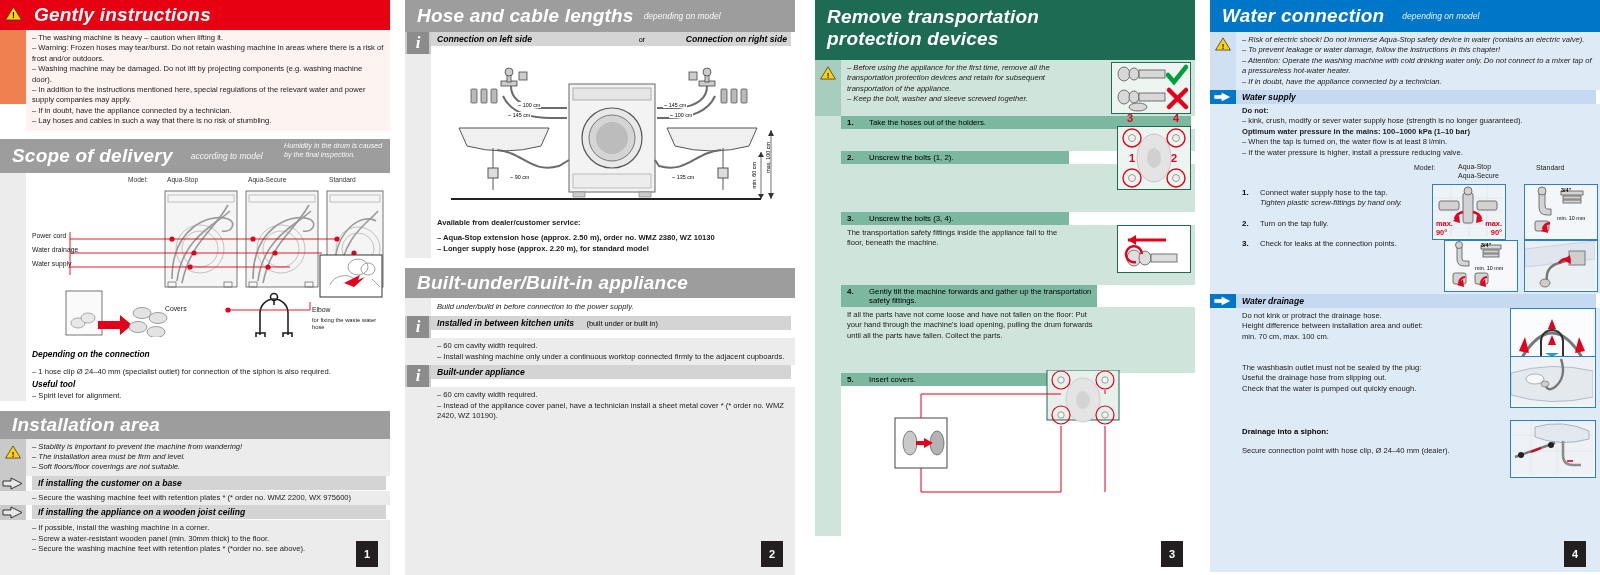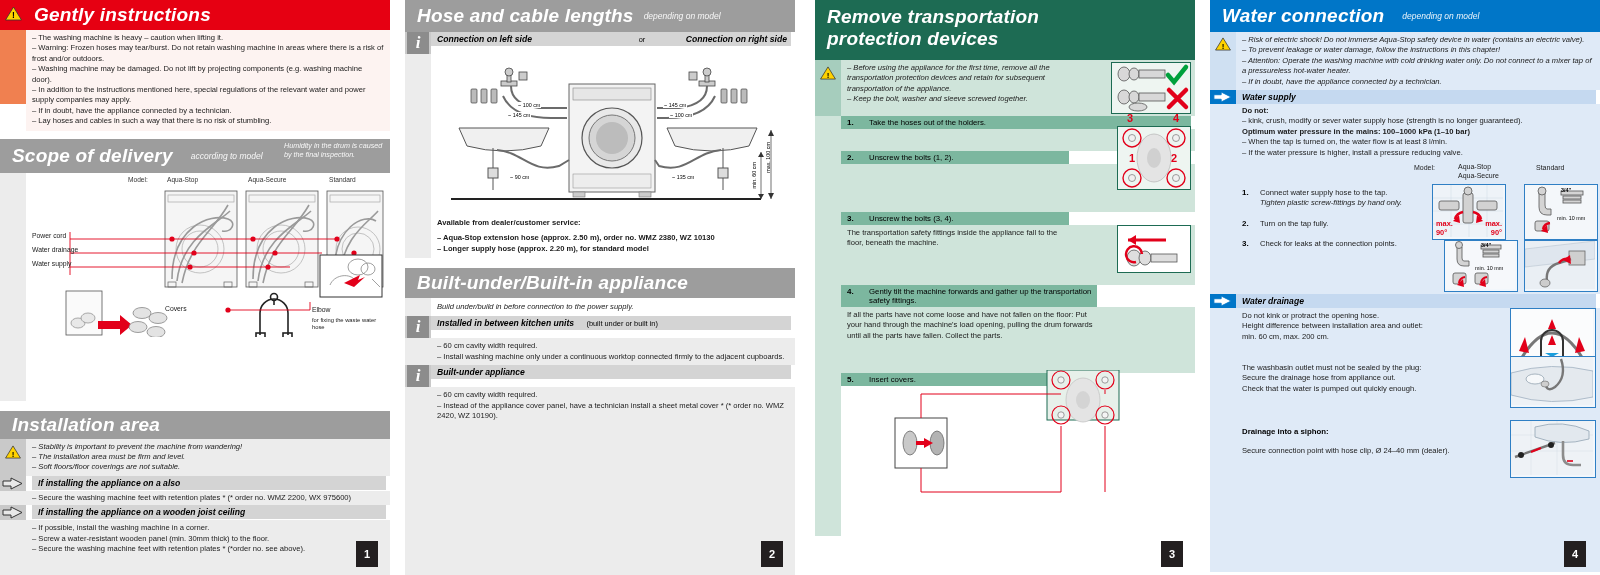--- a/index.html
+++ b/index.html
@@ -187,20 +187,27 @@
           </svg>
 
           <span class="body-txt" style="position:absolute;left:0;top:44px;font-size:6.8px;">Power cord</span>
           <span class="body-txt" style="position:absolute;left:0;top:58px;font-size:6.8px;">Water drainage</span>
           <span class="body-txt" style="position:absolute;left:0;top:72px;font-size:6.8px;">Water supply</span>
           <span class="body-txt" style="position:absolute;left:133px;top:117px;font-size:6.8px;">Covers</span>
           <span class="body-txt" style="position:absolute;left:280px;top:118px;font-size:6.8px;">Elbow</span>
           <span class="body-txt" style="position:absolute;left:280px;top:130px;font-size:5.8px;line-height:7.6px;width:72px;">for fixing the waste water hose</span>
         </div>
 
+        <div style="padding-top:10px;">
+          <div class="sect-bar" style="background:transparent;padding-left:0;font-size:8.4px;">Depending on the connection</div>
+          <div style="height:6px;"></div>
+          <div class="body-txt">– 1 hose clip Ø 24–40 mm (specialist outlet) for connection of the siphon is also required.</div>
+          <div class="sect-bar" style="background:transparent;padding-left:0;font-size:8.4px;">Useful tool</div>
+          <div class="body-txt">– Spirit level for alignment.</div>
+        </div>
       </div>
     </div>
 
     <div style="height:10px;"></div>
     <div class="banner banner-grey" style="padding-left:12px;height:28px;">
       <span class="title">Installation area</span>
     </div>
 
     <div class="row">
       <div class="leftstripe m-grey" style="display:flex;align-items:flex-start;justify-content:center;padding-top:6px;">
@@ -216,21 +223,21 @@
       </div>
     </div>
 
     <div class="row">
       <div class="leftstripe m-grey" style="display:flex;align-items:center;justify-content:center;">
         <svg width="22" height="15" viewBox="0 0 22 15">
             <path d="M1 5 L9 5 L9 2 L20 7.5 L9 13 L9 10 L1 10 Z" fill="#e8e8e8" stroke="#333" stroke-width="1"></path>
           </svg>
       </div>
       <div class="rowbody">
-        <div class="sect-bar bar-grey">If installing the appliance on a also</div>
+        <div class="sect-bar bar-grey">If installing the customer on a base</div>
       </div>
     </div>
     <div class="row">
       <div class="leftstripe sg"></div>
       <div class="rowbody sg" style="padding:2px 6px;">
         <div class="body-txt">– Secure the washing machine feet with retention plates * (* order no. WMZ 2200, WX 975600)</div>
       </div>
     </div>
 
     <div class="row">
@@ -749,23 +756,23 @@
           </svg>
       </div>
       <div class="rowbody" style="padding-left:0;">
         <div class="sect-bar bar-blue">Water drainage</div>
       </div>
     </div>
 
     <div class="row" style="height:52px;">
       <div class="leftstripe sb"></div>
       <div class="rowbody sb" style="padding:3px 6px;position:relative;">
-        <div class="body-txt">Do not kink or protract the opening hose.</div>
+        <div class="body-txt">Do not kink or protract the drainage hose.</div>
         <div class="body-txt">Height difference between installation area and outlet:</div>
-        <div class="body-txt">min. 60 cm, max. 200 cm.</div>
+        <div class="body-txt">min. 70 cm, max. 100 cm.</div>
         <div class="figbox-b" style="position:absolute;right:4px;top:0px;width:84px;height:56px;">
           <svg width="82" height="54" viewBox="0 0 82 54">
             <rect width="82" height="54" fill="#fbfcfd"></rect>
             <path d="M10 50 Q 41 -2 72 50" stroke="#777" stroke-width="3" fill="none"></path>
             <path d="M30 50 L30 32 A 11 11 0 0 1 52 32 L52 50" stroke="#333" stroke-width="2" fill="none"></path>
             <g fill="#e2001a">
               <polygon points="41,10 37,20 45,20"></polygon>
               <polygon points="41,26 37,36 45,36"></polygon>
               <polygon points="14,28 8,42 18,44"></polygon>
               <polygon points="68,28 74,42 64,44"></polygon>
@@ -773,21 +780,21 @@
             <polygon points="41,48 34,44 48,44" fill="#1a9edc"></polygon>
           </svg>
         </div>
       </div>
     </div>
 
     <div class="row" style="height:62px;">
       <div class="leftstripe sb"></div>
       <div class="rowbody sb" style="padding:3px 6px;position:relative;">
         <div class="body-txt">The washbasin outlet must not be sealed by the plug:</div>
-        <div class="body-txt">Secure the drainage hose from appliance out.</div>
+        <div class="body-txt">Useful the drainage hose from slipping out.</div>
         <div class="body-txt">Check that the water is pumped out quickly enough.</div>
         <div class="figbox-b" style="position:absolute;right:4px;top:-4px;width:84px;height:50px;">
           <svg width="82" height="48" viewBox="0 0 82 48">
             <rect width="82" height="48" fill="#eef2f6"></rect>
             <path d="M0 16 Q 40 4, 82 14 L82 40 Q 40 50, 0 38 Z" fill="#e4e9ee" stroke="#9fb0c0" stroke-width="0.8"></path>
             <ellipse cx="24" cy="22" rx="9" ry="5" fill="#f6f8fa" stroke="#889aa8" stroke-width="0.7"></ellipse>
             <path d="M50 2 Q 56 20, 44 30 Q 36 36, 34 26" stroke="#777" stroke-width="2.4" fill="none"></path>
             <ellipse cx="34" cy="27" rx="4" ry="3" fill="#cfcfcf" stroke="#666" stroke-width="0.6"></ellipse>
           </svg>
         </div>

